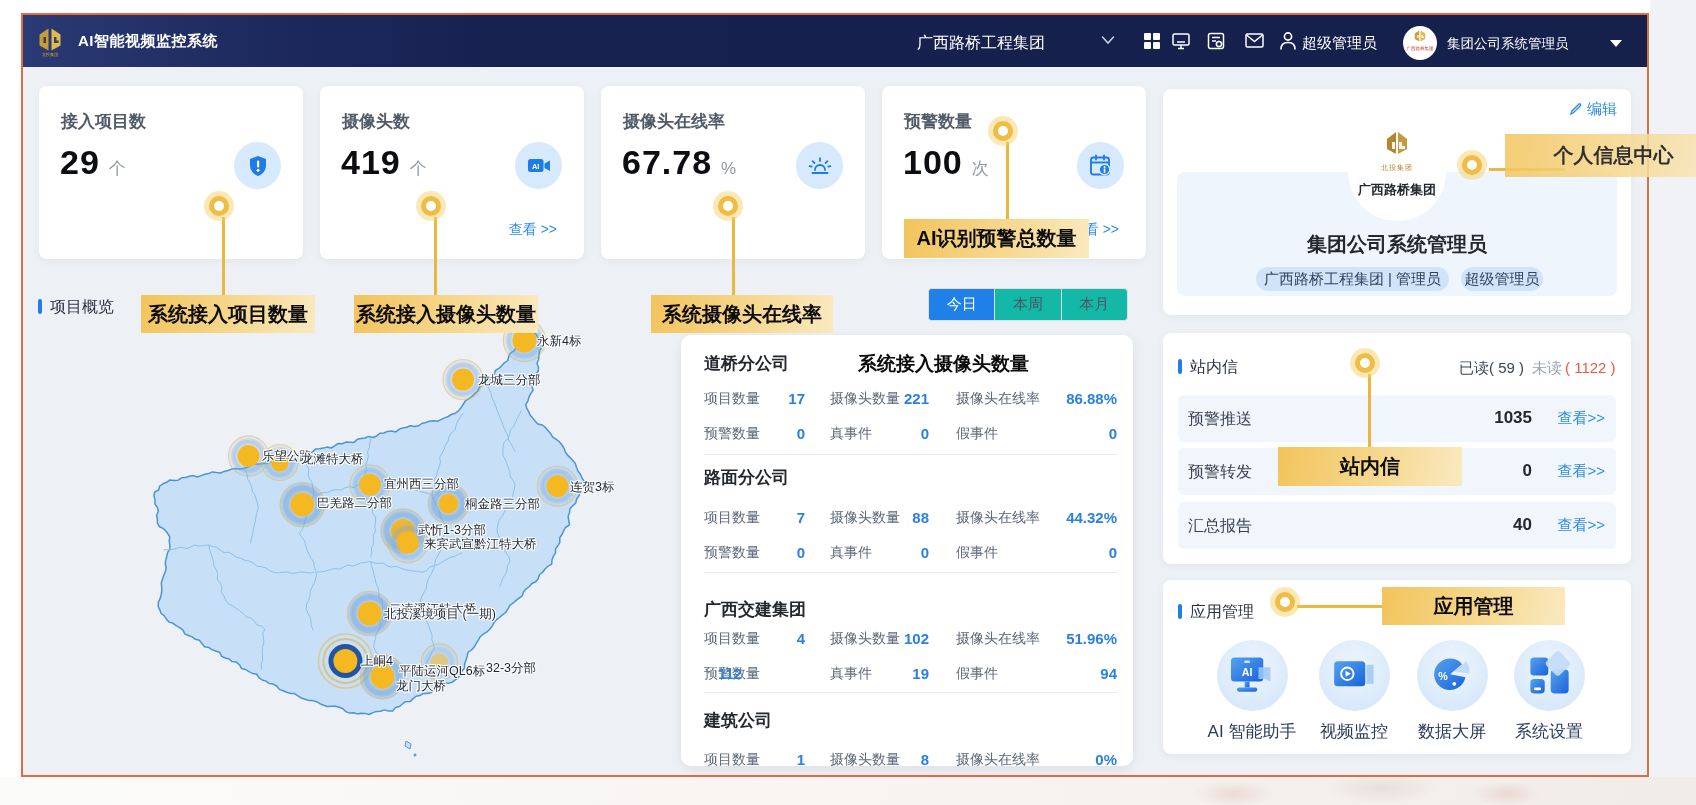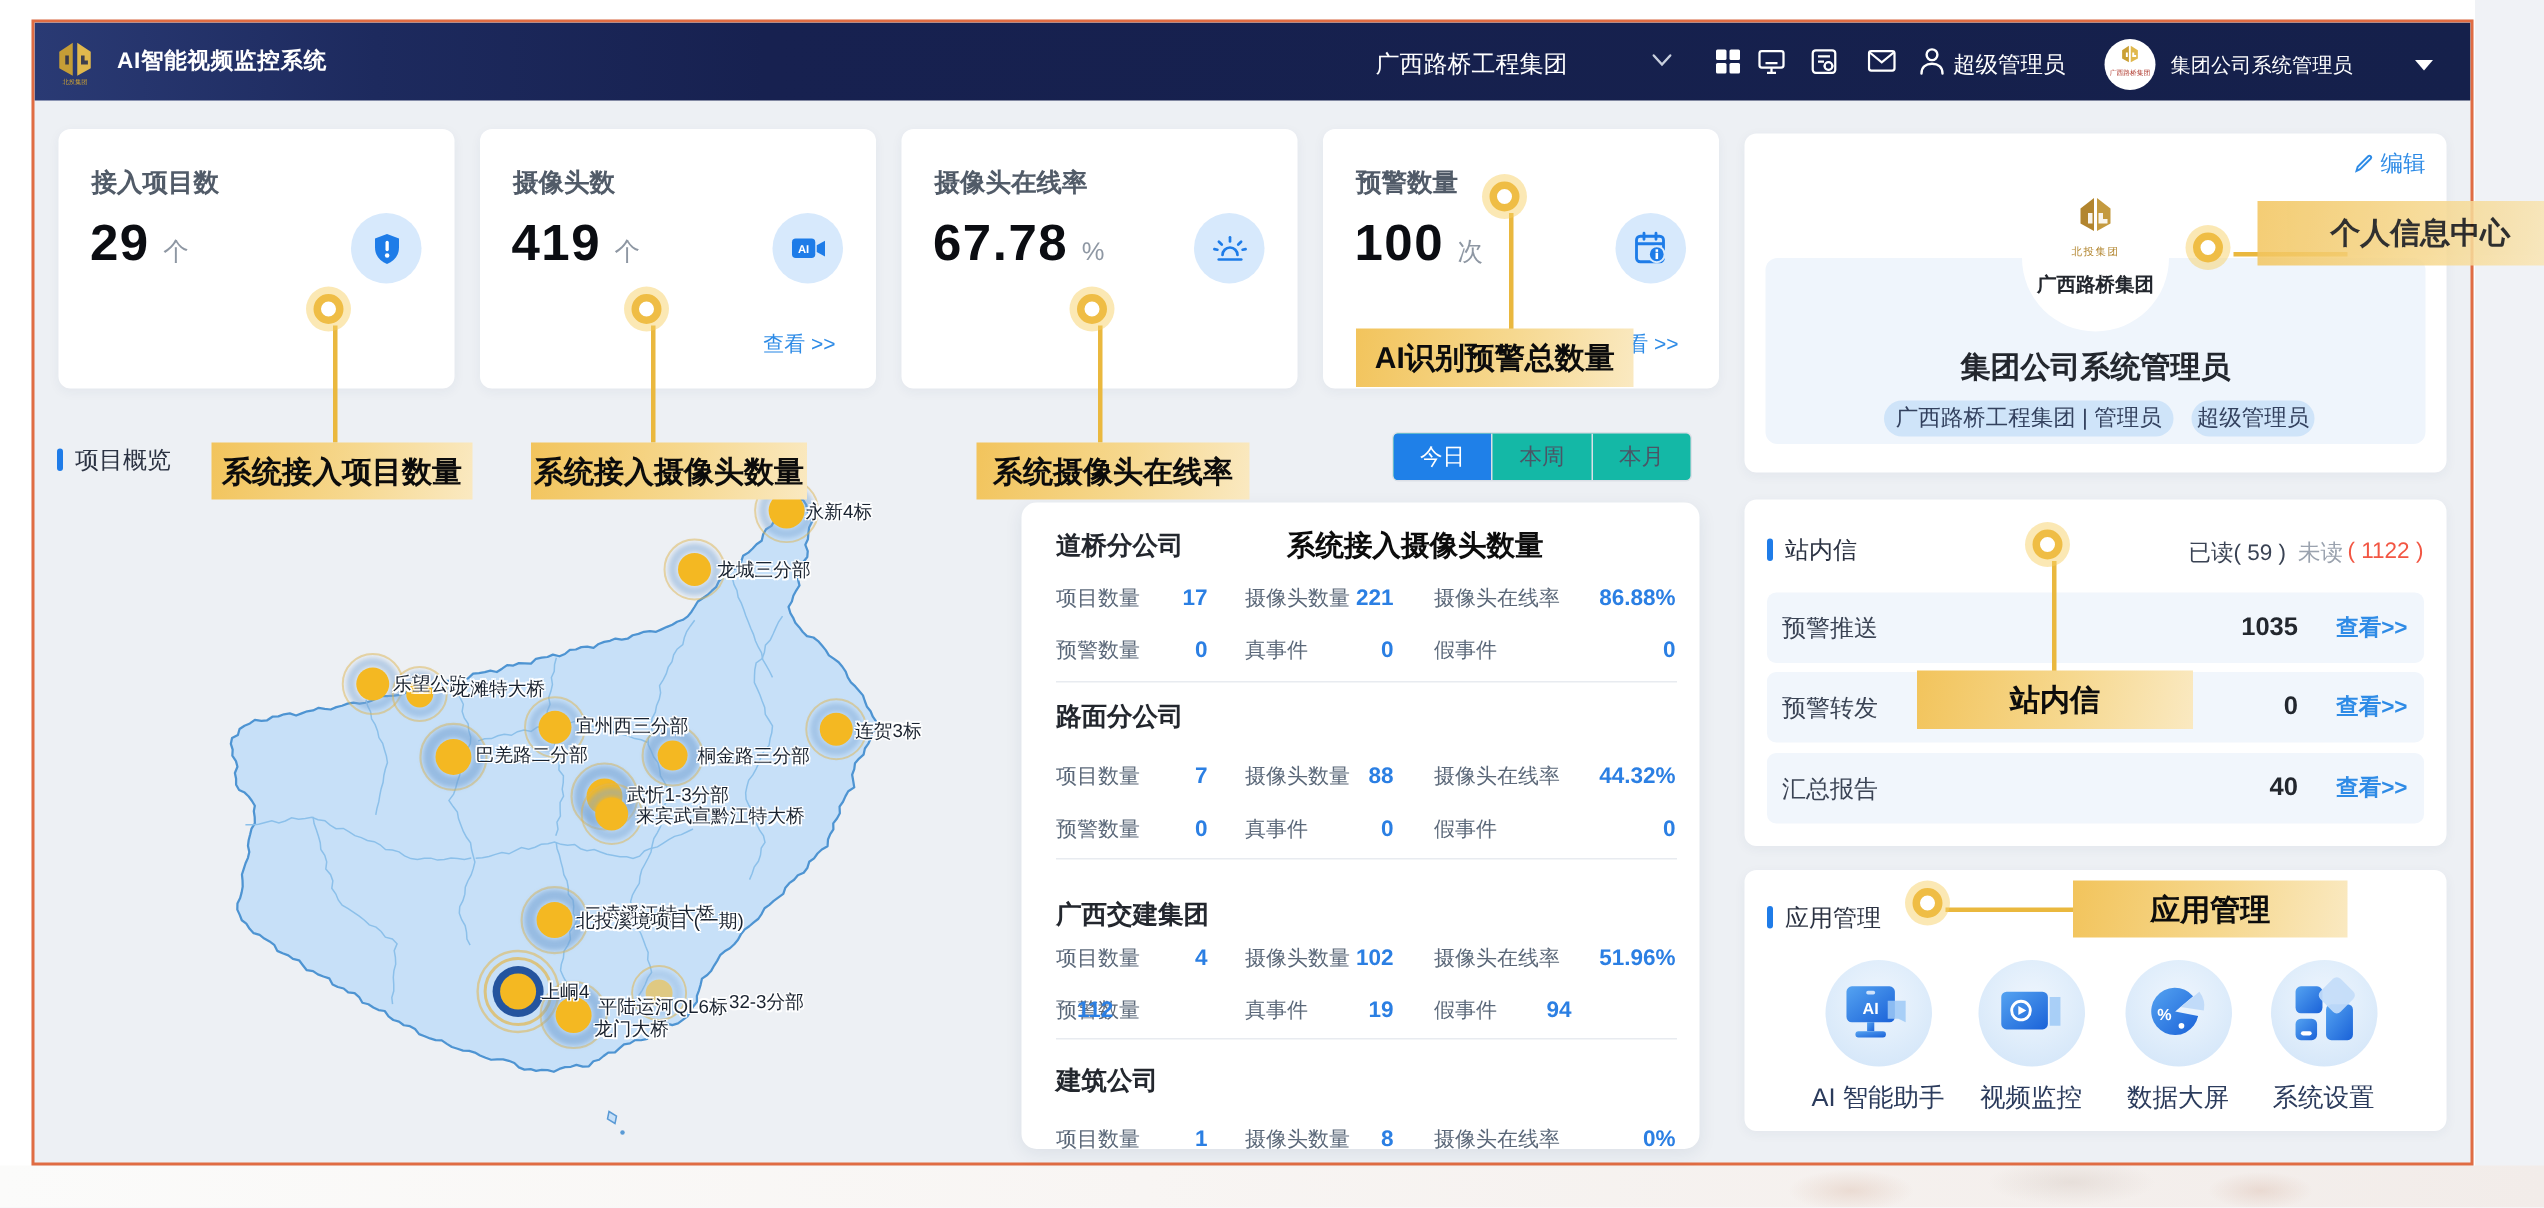--- a/index.html
+++ b/index.html
@@ -43,21 +43,21 @@
 #stats{position:absolute;left:681px;top:335px;width:452px;height:431px;background:#fff;border-radius:10px;box-shadow:0 3px 12px rgba(30,50,90,.08);overflow:hidden}
 .st-sec{position:absolute;left:23px;width:414px}
 .st-h{font-size:17px;font-weight:bold;color:#23272e}
 .st-row{position:absolute;left:23px;width:414px;font-size:14px;color:#5b6879}
 .st-row b{color:#2b7fe3;font-size:15px}
 .st-div{position:absolute;left:23px;width:414px;height:1px;background:#e8ebf0}
 
 .msg-row{position:absolute;left:1178px;width:438px;height:47px;background:#f1f6fc;border-radius:6px}
 .msg-row .lb{position:absolute;left:10px;top:14px;font-size:16px;color:#3a4354}
 .msg-row .vl{position:absolute;right:84px;top:13px;font-size:17px;font-weight:bold;color:#23272e}
-.msg-row .ck{position:absolute;right:11px;top:14px;font-size:15px;color:#2e8be6;font-weight:bold}
+.msg-row .ck{position:absolute;right:11px;top:14px;font-size:15px;color:#2e8be6;font-weight:normal}
 
 .maplbls i{position:absolute;font-style:normal;font-size:12.5px;color:#19222f;white-space:nowrap;text-shadow:-1px 0 #fff,1px 0 #fff,0 -1px #fff,0 1px #fff,-1px -1px #fff,1px 1px #fff,1px -1px #fff,-1px 1px #fff}
 
 .app{position:absolute;width:100px;text-align:center}
 .app .cir{width:71px;height:71px;margin:0 auto;border-radius:50%;background:radial-gradient(circle at 50% 38%,#eef5fd 0%,#e1eefb 45%,#cfe3f8 100%);display:flex;align-items:center;justify-content:center}
 .app .lbl{margin-top:9px;font-size:17px;color:#2b3b5c}
 </style>
 </head>
 <body>
 <div id="app">
@@ -304,21 +304,21 @@
         <b style="position:absolute;left:167px;width:58px;text-align:right">102</b>
         <span style="position:absolute;left:252px">摄像头在线率</span>
         <b style="position:absolute;left:327px;width:86px;text-align:right">51.96%</b>
       </div>
     <div class="st-row" style="top:330px">
         <span style="position:absolute;left:0">预警数量</span>
         <b style="position:absolute;left:14px;width:87px;">112</b>
         <span style="position:absolute;left:126px">真事件</span>
         <b style="position:absolute;left:167px;width:58px;text-align:right">19</b>
         <span style="position:absolute;left:252px">假事件</span>
-        <b style="position:absolute;left:327px;width:86px;text-align:left">94</b>
+        <b style="position:absolute;left:327px;width:86px;text-align:right">94</b>
       </div>
     <div class="st-div" style="top:357px"></div>
     <div class="st-sec" style="top:374px"><span class="st-h">建筑公司</span></div>
     <div class="st-row" style="top:416px">
         <span style="position:absolute;left:0">项目数量</span>
         <b style="position:absolute;left:14px;width:87px;text-align:right">1</b>
         <span style="position:absolute;left:126px">摄像头数量</span>
         <b style="position:absolute;left:167px;width:58px;text-align:right">8</b>
         <span style="position:absolute;left:252px">摄像头在线率</span>
         <b style="position:absolute;left:327px;width:86px;text-align:right">0%</b>

